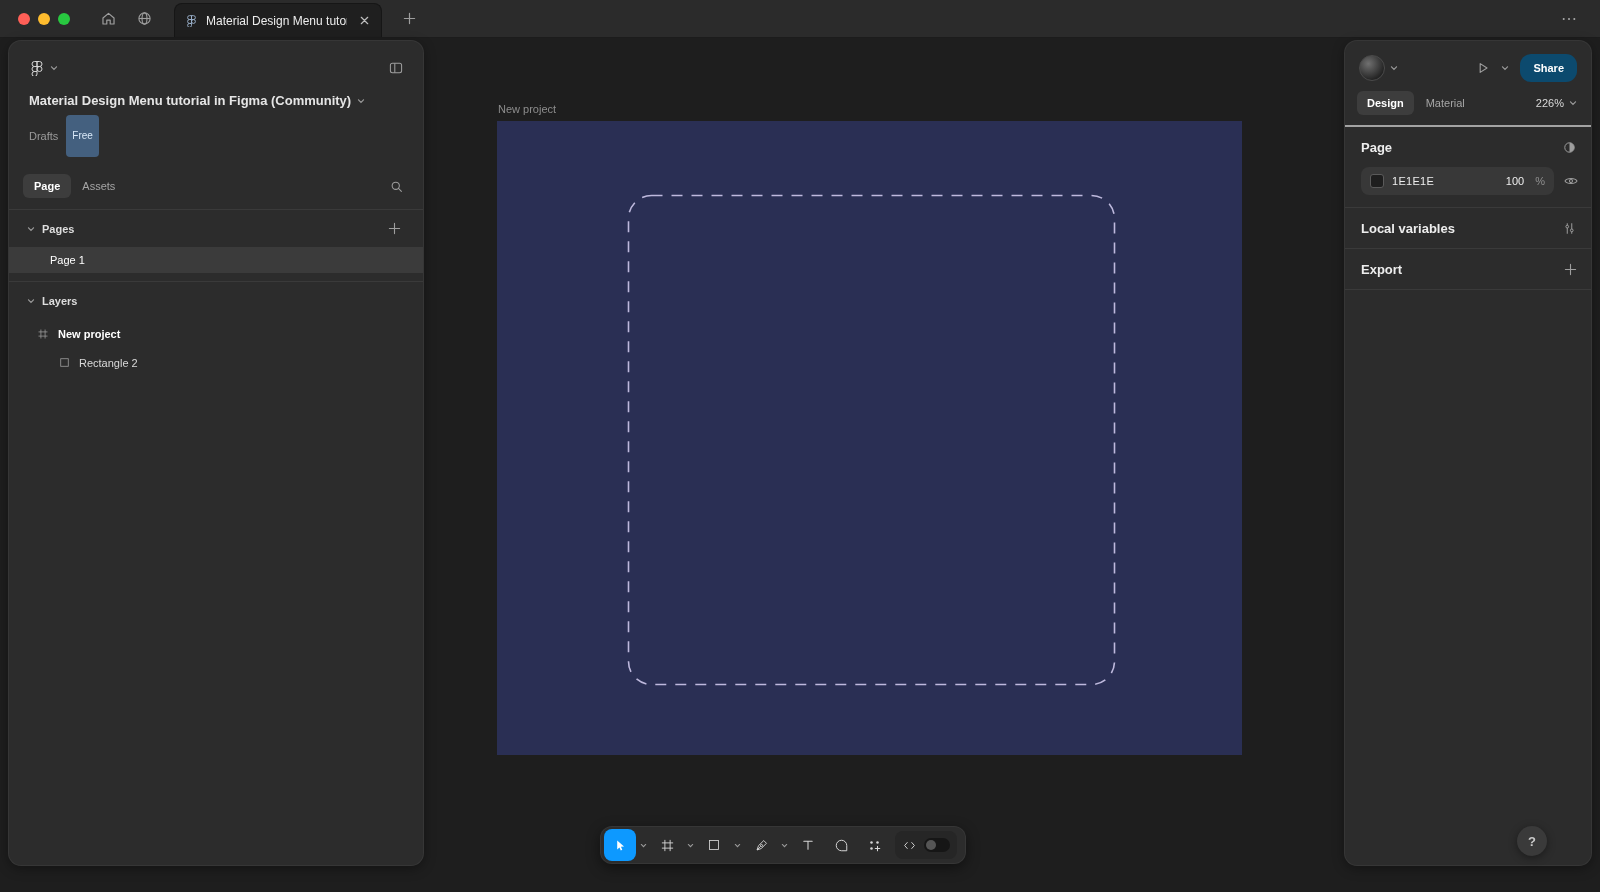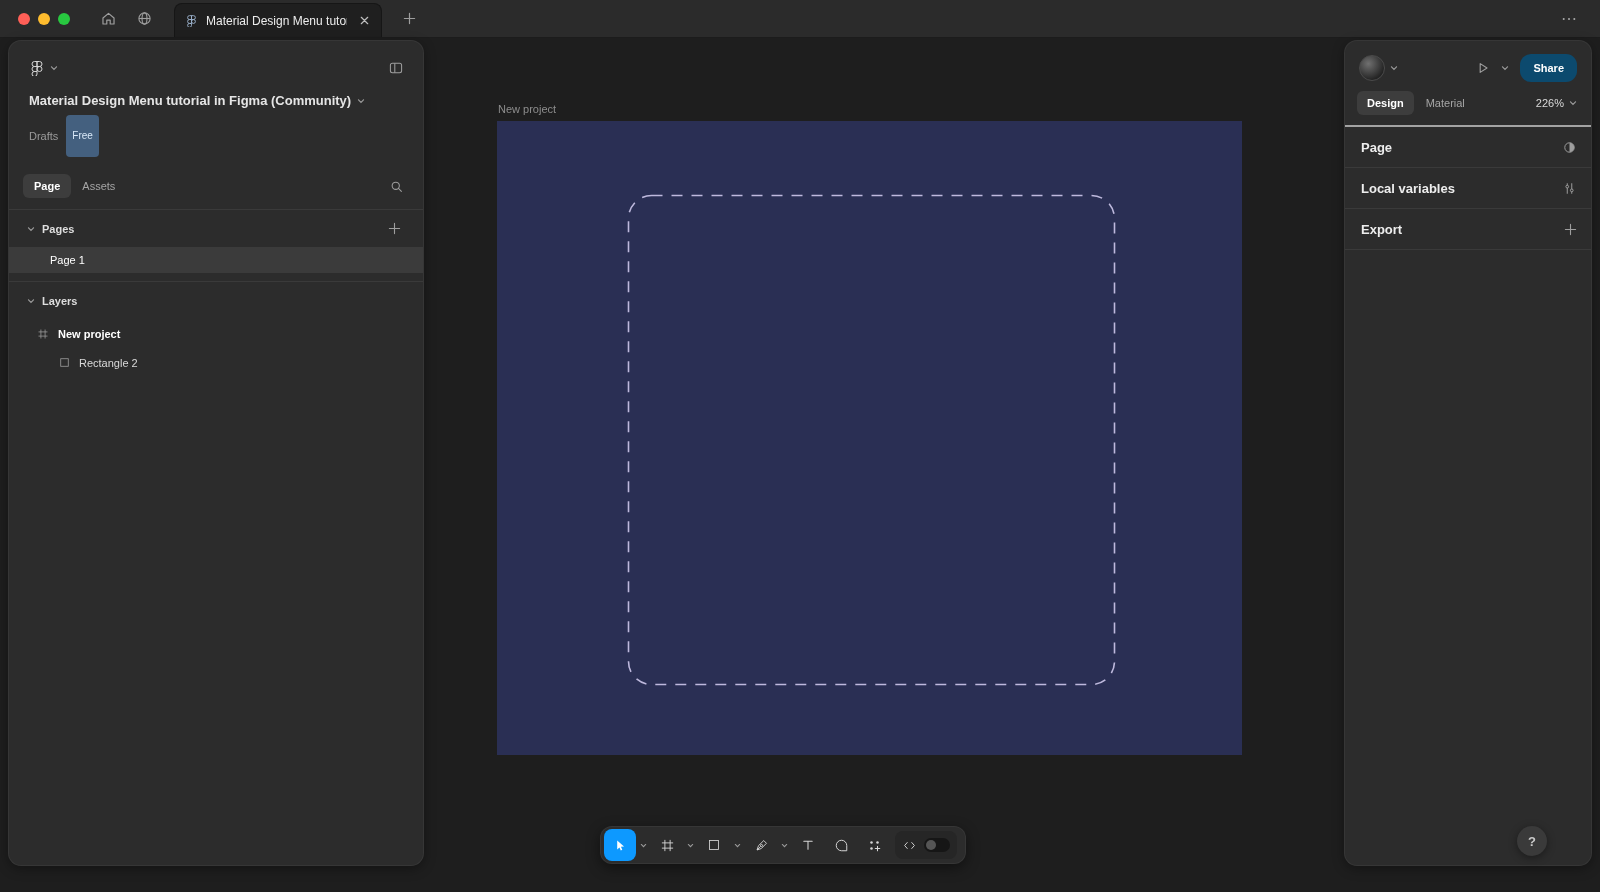--- a/index.html
+++ b/index.html
@@ -326,20 +326,34 @@
     <div class="rp-row">
       <span>Page</span>
       <span class="spacer"></span>
       <span class="rp-icon">
         <svg width="15" height="15" viewBox="0 0 20 20" fill="none" stroke="currentColor" stroke-width="1.3">
             <circle cx="10" cy="10" r="6.3"></circle>
             <path d="M10 3.7 A6.3 6.3 0 0 1 10 16.3 Z" fill="currentColor" stroke="none"></path>
           </svg>
       </span>
     </div>
+    <div class="color-line">
+      <div class="color-input">
+        <span class="swatch"></span>
+        <span class="hex">1E1E1E</span>
+        <span class="opacity-val">100</span>
+        <span class="opacity-unit">%</span>
+      </div>
+      <span class="rp-icon">
+        <svg width="16" height="16" viewBox="0 0 20 20" fill="none" stroke="currentColor" stroke-width="1.3">
+            <path d="M2.5 10 C5 5.8 15 5.8 17.5 10 C15 14.2 5 14.2 2.5 10 Z"></path>
+            <circle cx="10" cy="10" r="1.9"></circle>
+          </svg>
+      </span>
+    </div>
   </div>
 
   <div class="rp-section">
     <div class="rp-row">
       <span>Local variables</span>
       <span class="spacer"></span>
       <span class="rp-icon">
         <svg width="15" height="15" viewBox="0 0 20 20" fill="none" stroke="currentColor" stroke-width="1.3">
             <path d="M7 3 V17 M13 3 V17"></path>
             <circle cx="7" cy="7.5" r="1.8" fill="#2c2c2c"></circle>

